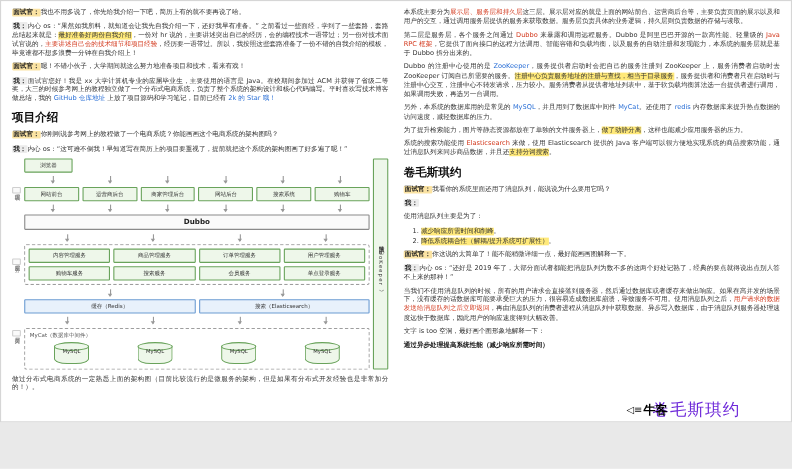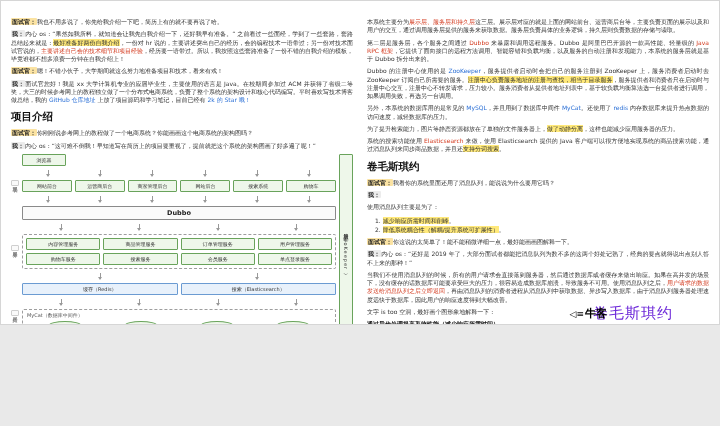--- a/index.html
+++ b/index.html
@@ -1,18 +1,18 @@
 <!DOCTYPE html>
 <html><head>
 <meta charset="utf-8">
 <style>
   *{margin:0;padding:0;box-sizing:border-box}
   html,body{width:720px;height:426px;background:#e9e9e9;font-family:"DejaVu Sans",sans-serif}
-  .page{position:relative;width:720px;height:325px;background:#fff;border:1px solid #d6d6d6;
-        display:flex;gap:14px;padding:17px 10px;overflow:hidden}
+  .page{position:relative;width:720px;height:384px;background:#fff;border:1px solid #d6d6d6;
+        display:flex;gap:14px;padding:7px 10px;overflow:hidden}
   .col{flex:1;min-width:0}
   .para{font-size:6px;line-height:1.38;color:#333;margin-bottom:4px;text-align:justify}
   .speaker-i{font-weight:bold;color:#222;background:#fbe3a3;padding:0 1px;border-radius:1px}
   .speaker-me{font-weight:bold;color:#222;background:#ececec;padding:0 1px;border-radius:1px}
   .hl{background:#ffe97a}
   .red{color:#d3381c}
   .blue{color:#2a6fd6}
   .bold{font-weight:bold;color:#111}
   .sec-heading{font-size:10.5px;font-weight:bold;color:#111;margin:6px 0 5px}
   .num-list{font-size:6px;line-height:1.55;color:#333;margin:0 0 4px 8px}

